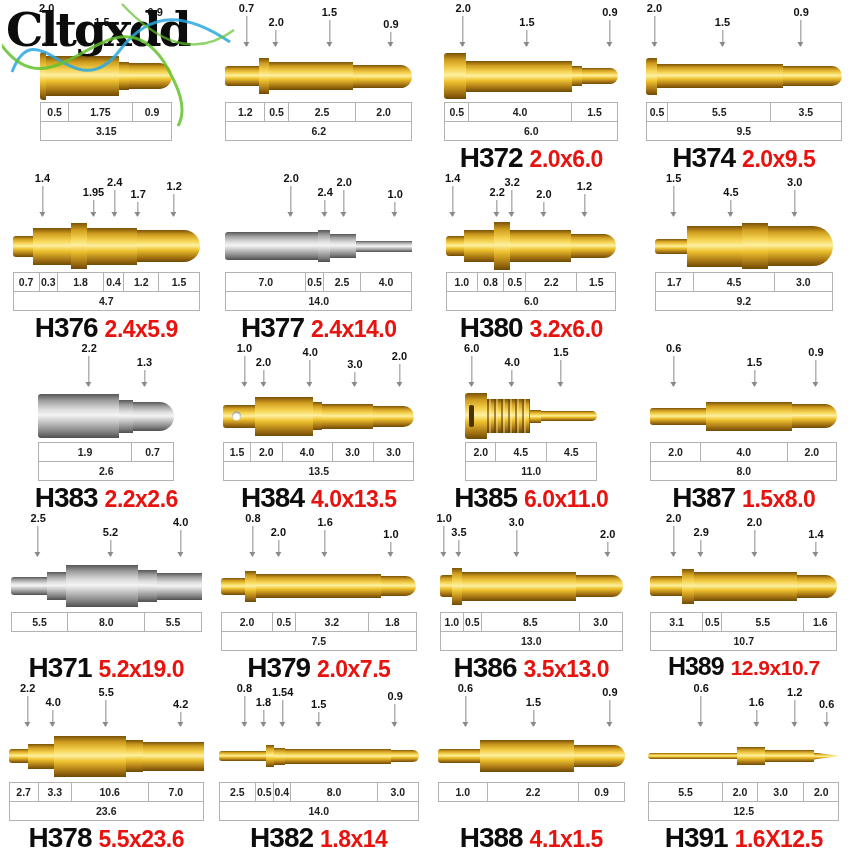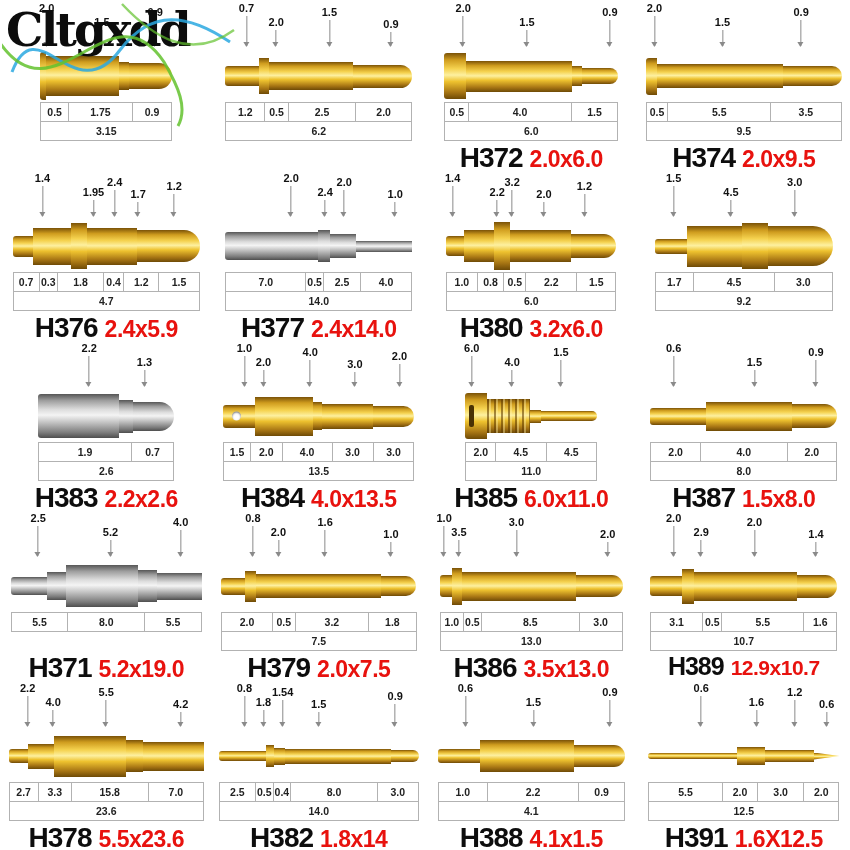--- a/index.html
+++ b/index.html
@@ -664,21 +664,21 @@
             <div class="part" style="flex: 12 0 0%; height: 50%;"></div>
             <div class="part" style="flex: 33 0 0%; height: 82%;"></div>
             <div class="part" style="flex: 8 0 0%; height: 64%;"></div>
             <div class="part" style="flex: 28 0 0%; height: 58%;"></div>
           </div>
         </div>
         <div class="dims" style="width: 92%;">
           <div class="seg-row">
             <div class="seg" style="flex: 2.7 1 10px;">2.7</div>
             <div class="seg" style="flex: 3.3 1 10px;">3.3</div>
-            <div class="seg" style="flex: 10.6 1 10px;">15.8</div>
+            <div class="seg" style="flex: 10.6 1 10px;">10.6</div>
             <div class="seg" style="flex: 7 1 10px;">7.0</div>
           </div>
           <div class="total-row">23.6</div>
         </div>
         <div class="label-row"><span class="model">H378</span><span class="size">5.5x23.6</span></div>
       </div>
       <div class="cell">
         <div class="ann-layer">
           <div class="ann" style="left: 15%; top: 2px;">
             <div class="ann-t">0.8</div>
@@ -743,21 +743,20 @@
             <div class="part" style="flex: 44 0 0%; height: 64%;"></div>
             <div class="part rr" style="flex: 24 0 0%; height: 44%;"></div>
           </div>
         </div>
         <div class="dims" style="width: 88%;">
           <div class="seg-row">
             <div class="seg" style="flex: 1 1 10px;">1.0</div>
             <div class="seg" style="flex: 2.2 1 10px;">2.2</div>
             <div class="seg" style="flex: 0.9 1 10px;">0.9</div>
           </div>
-          <div class="total-row">4.1</div>
         </div>
         <div class="label-row"><span class="model">H388</span><span class="size">4.1x1.5</span></div>
       </div>
       <div class="cell">
         <div class="ann-layer">
           <div class="ann" style="left: 30%; top: 2px;">
             <div class="ann-t">0.6</div>
             <div class="stem" style="height: 30px;"></div>
           </div>
           <div class="ann" style="left: 56%; top: 16px;">

